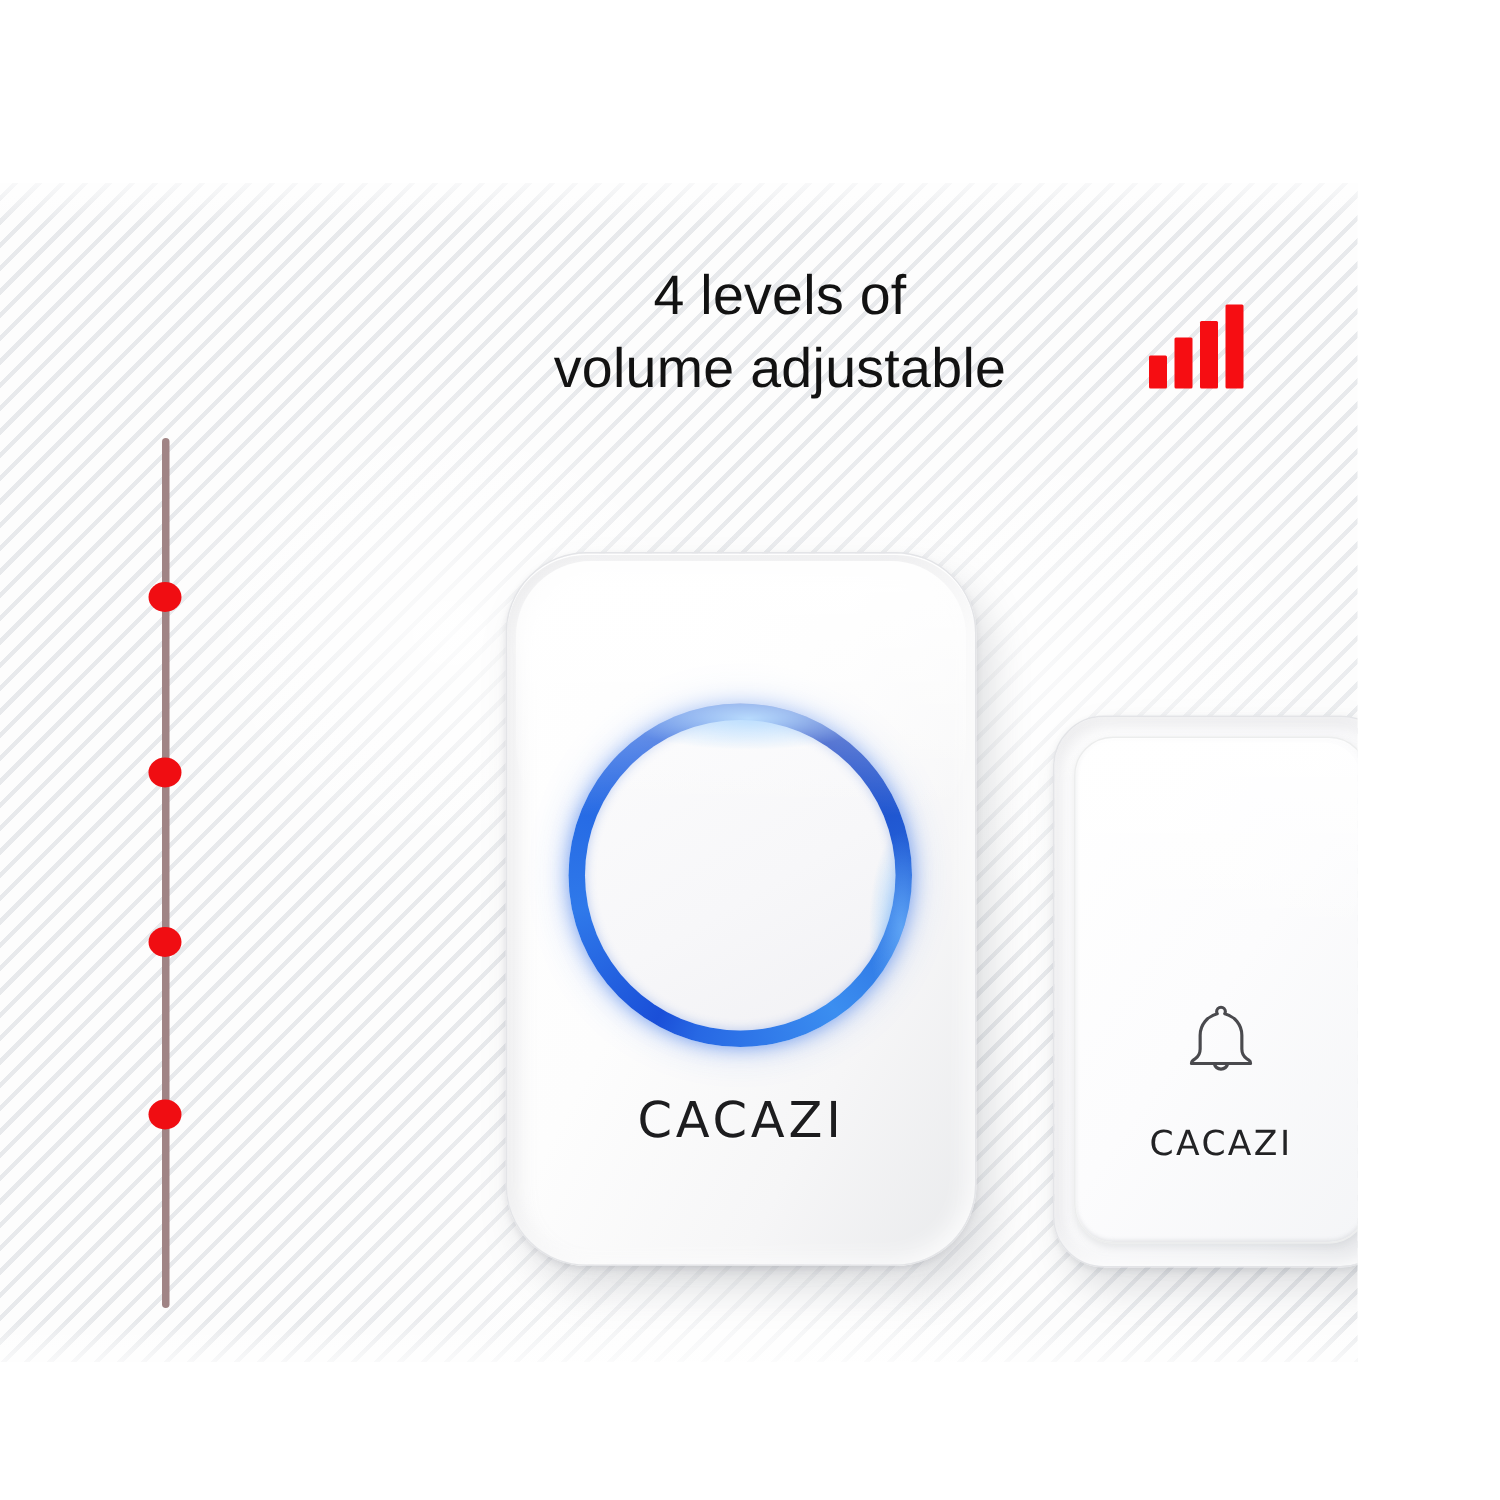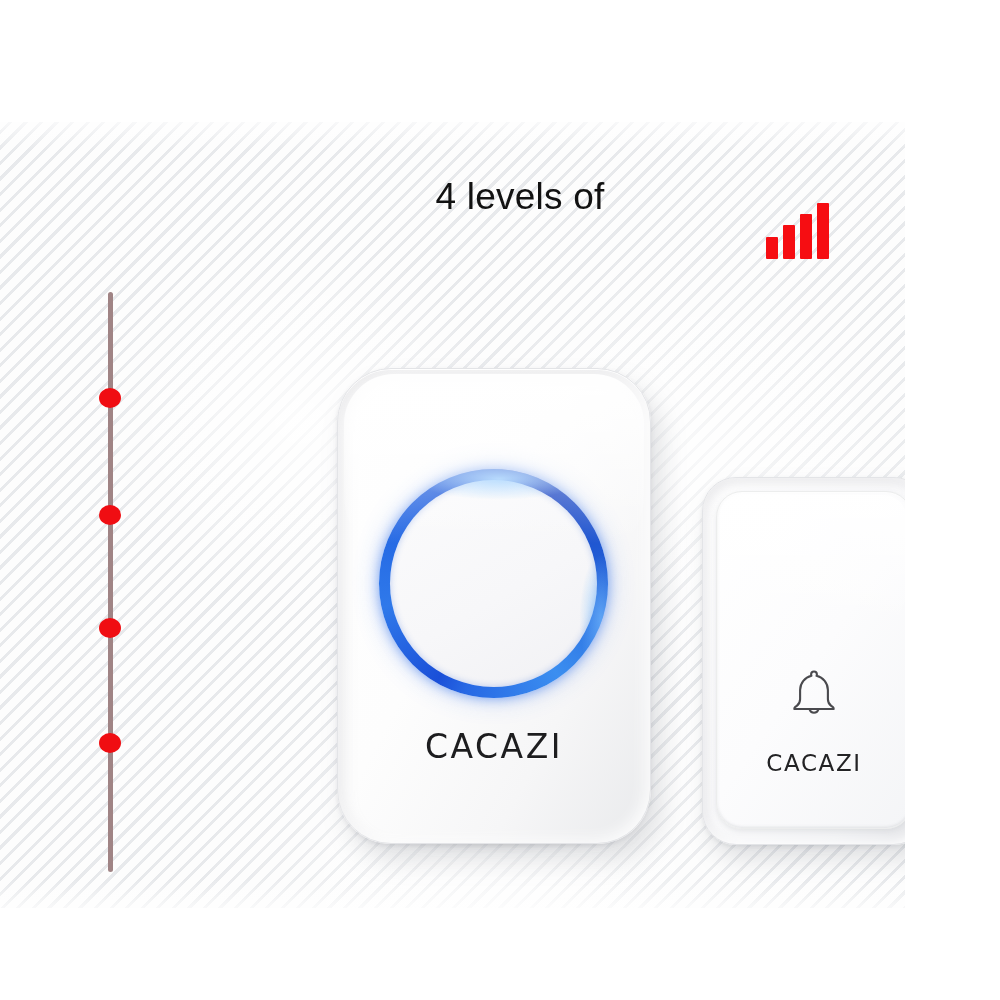--- a/index.html
+++ b/index.html
@@ -292,20 +292,21 @@
 <div id="stage">
 
   <div class="bg-plain"></div>
   <div class="bg-texture"></div>
   <div class="bg-texture-soft"></div>
   <div class="bg-fade-top"></div>
   <div class="bg-fade-bottom"></div>
 
   <div class="headline">
     <span class="headline-line">4 levels of</span>
+    <span class="headline-line">volume adjustable</span>
   </div>
 
   <div class="signal-bars">
     <span class="bar b1"></span>
     <span class="bar b2"></span>
     <span class="bar b3"></span>
     <span class="bar b4"></span>
   </div>
 
   <div class="level-track"></div>

